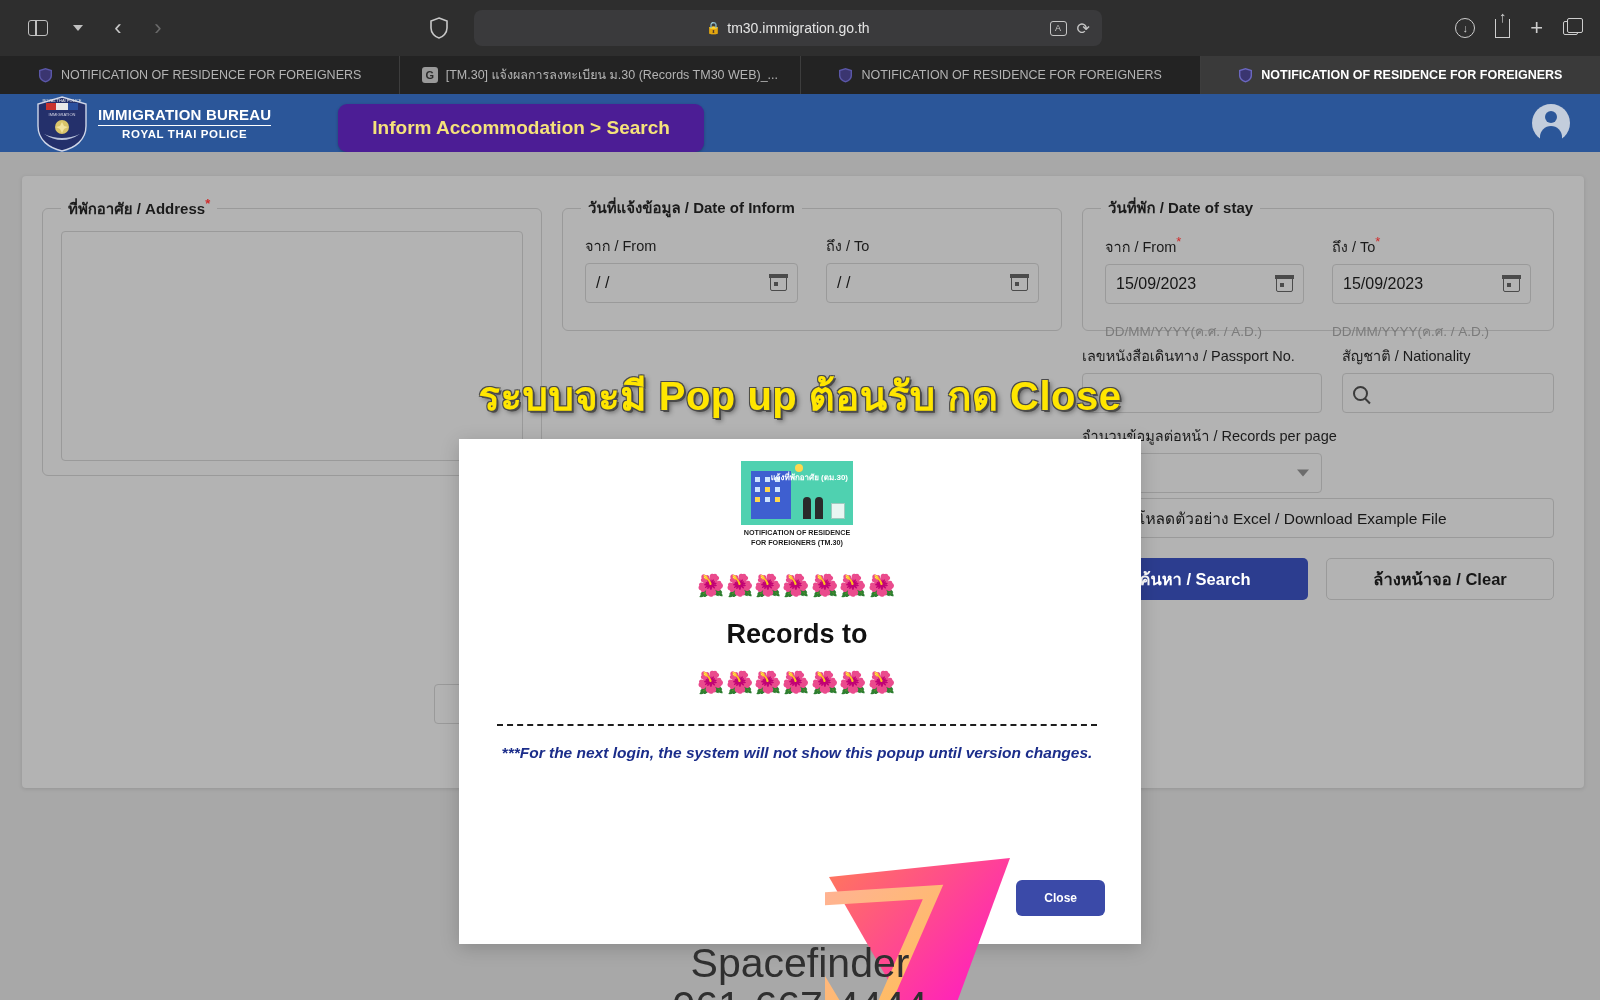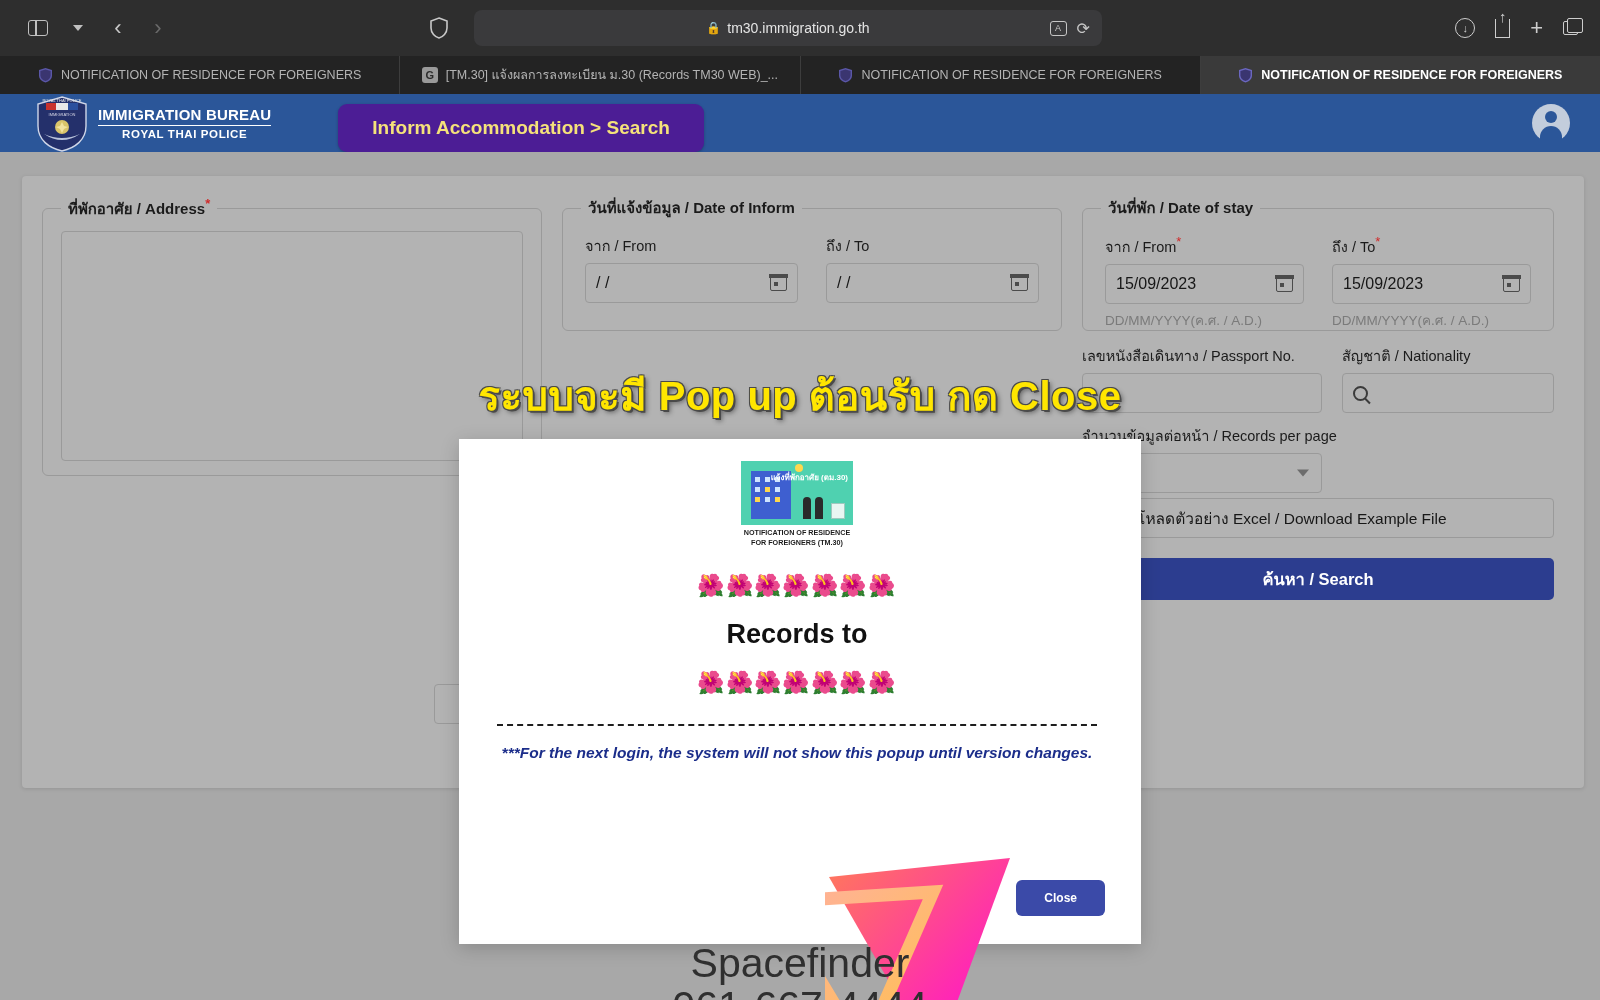--- a/index.html
+++ b/index.html
@@ -265,21 +265,21 @@
   .input-box .cal-icon::before {
     content:''; position:absolute; left:-1.6px; right:-1.6px; top:-1.6px;
     height:4px; background:#4b4b4b;
   }
   .input-box .cal-icon::after {
     content:''; position:absolute; left:3px; top:6px;
     width:4px; height:4px; background:#4b4b4b;
   }
   .helper {
     font-size: 13.5px; color: #7b7b7b;
-    margin-top: 5px;
+    margin-top: 16px;
   }
   .textarea-box {
     margin: 10px 18px;
     height: 230px;
     border: 1px solid #9a9a9a;
     border-radius: 4px;
   }
 
   .search-glyph {
     width: 15px; height: 15px; border-radius: 50%;
@@ -661,20 +661,21 @@
         <span class="caret-down"></span>
       </div>
     </div>
 
     <div class="dl-button">
       <span>ดาวน์โหลดตัวอย่าง Excel / Download Example File</span>
     </div>
 
     <div class="action-row">
       <div class="btn-search">ค้นหา / Search</div>
+      <div class="btn-clear">ล้างหน้าจอ / Clear</div>
     </div>
 
     <div class="mini-box"></div>
 
   </div>
 
   <div class="annotation">ระบบจะมี Pop up ต้อนรับ กด Close</div>
 
   <div class="modal">
     <div class="modal-inner">

